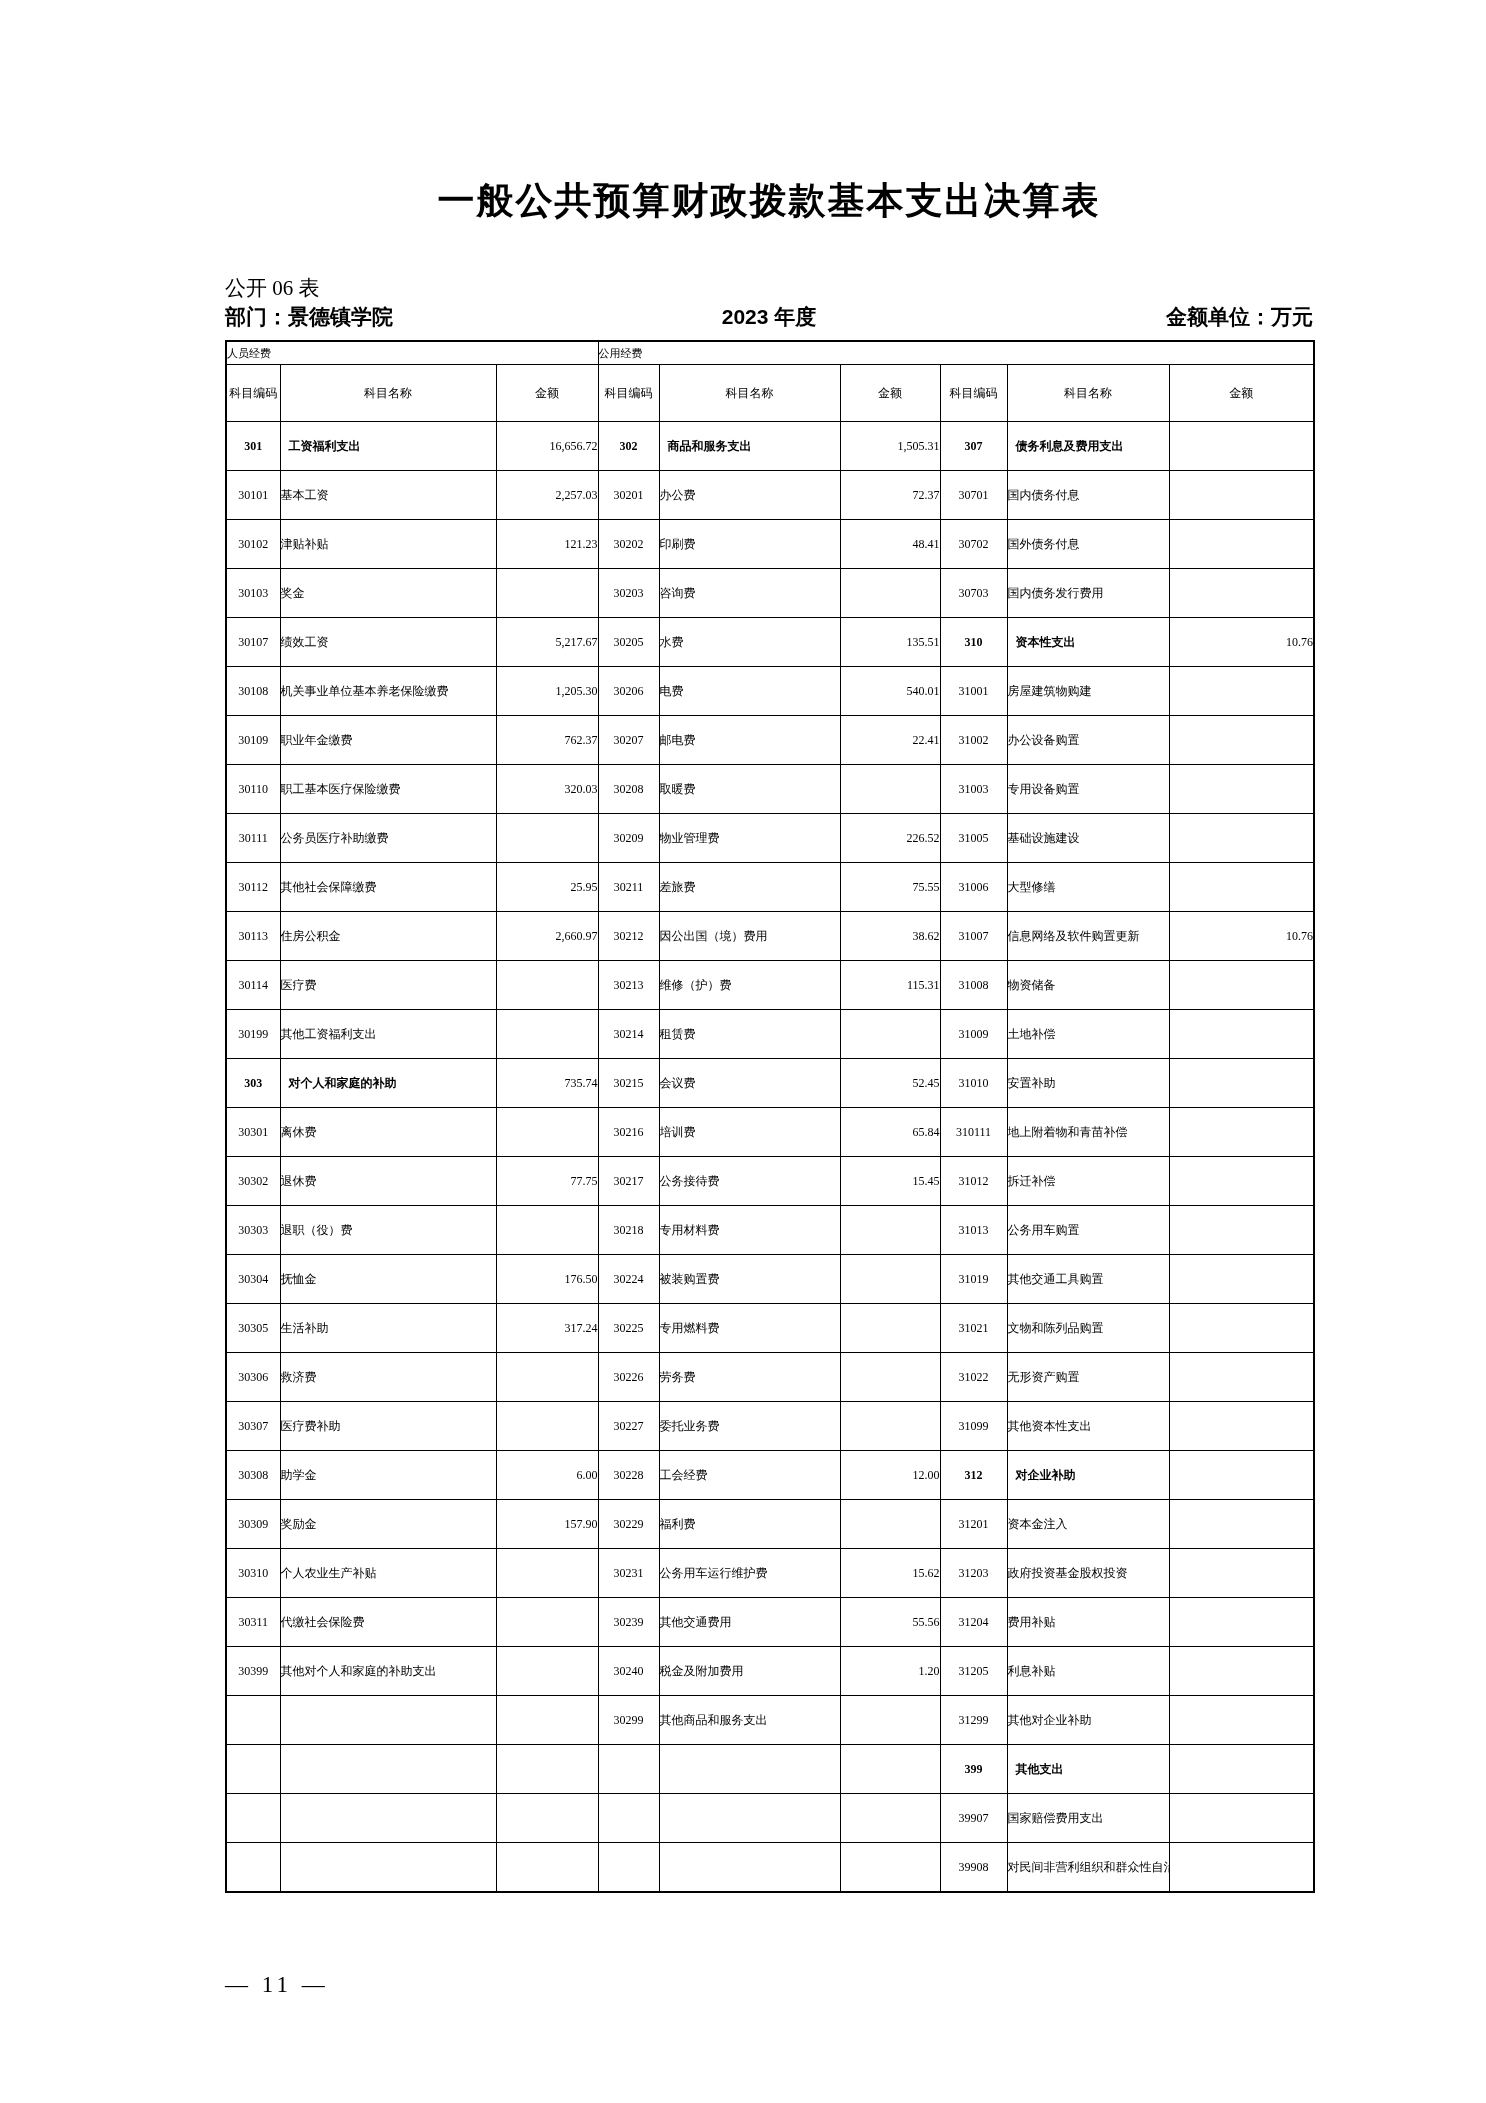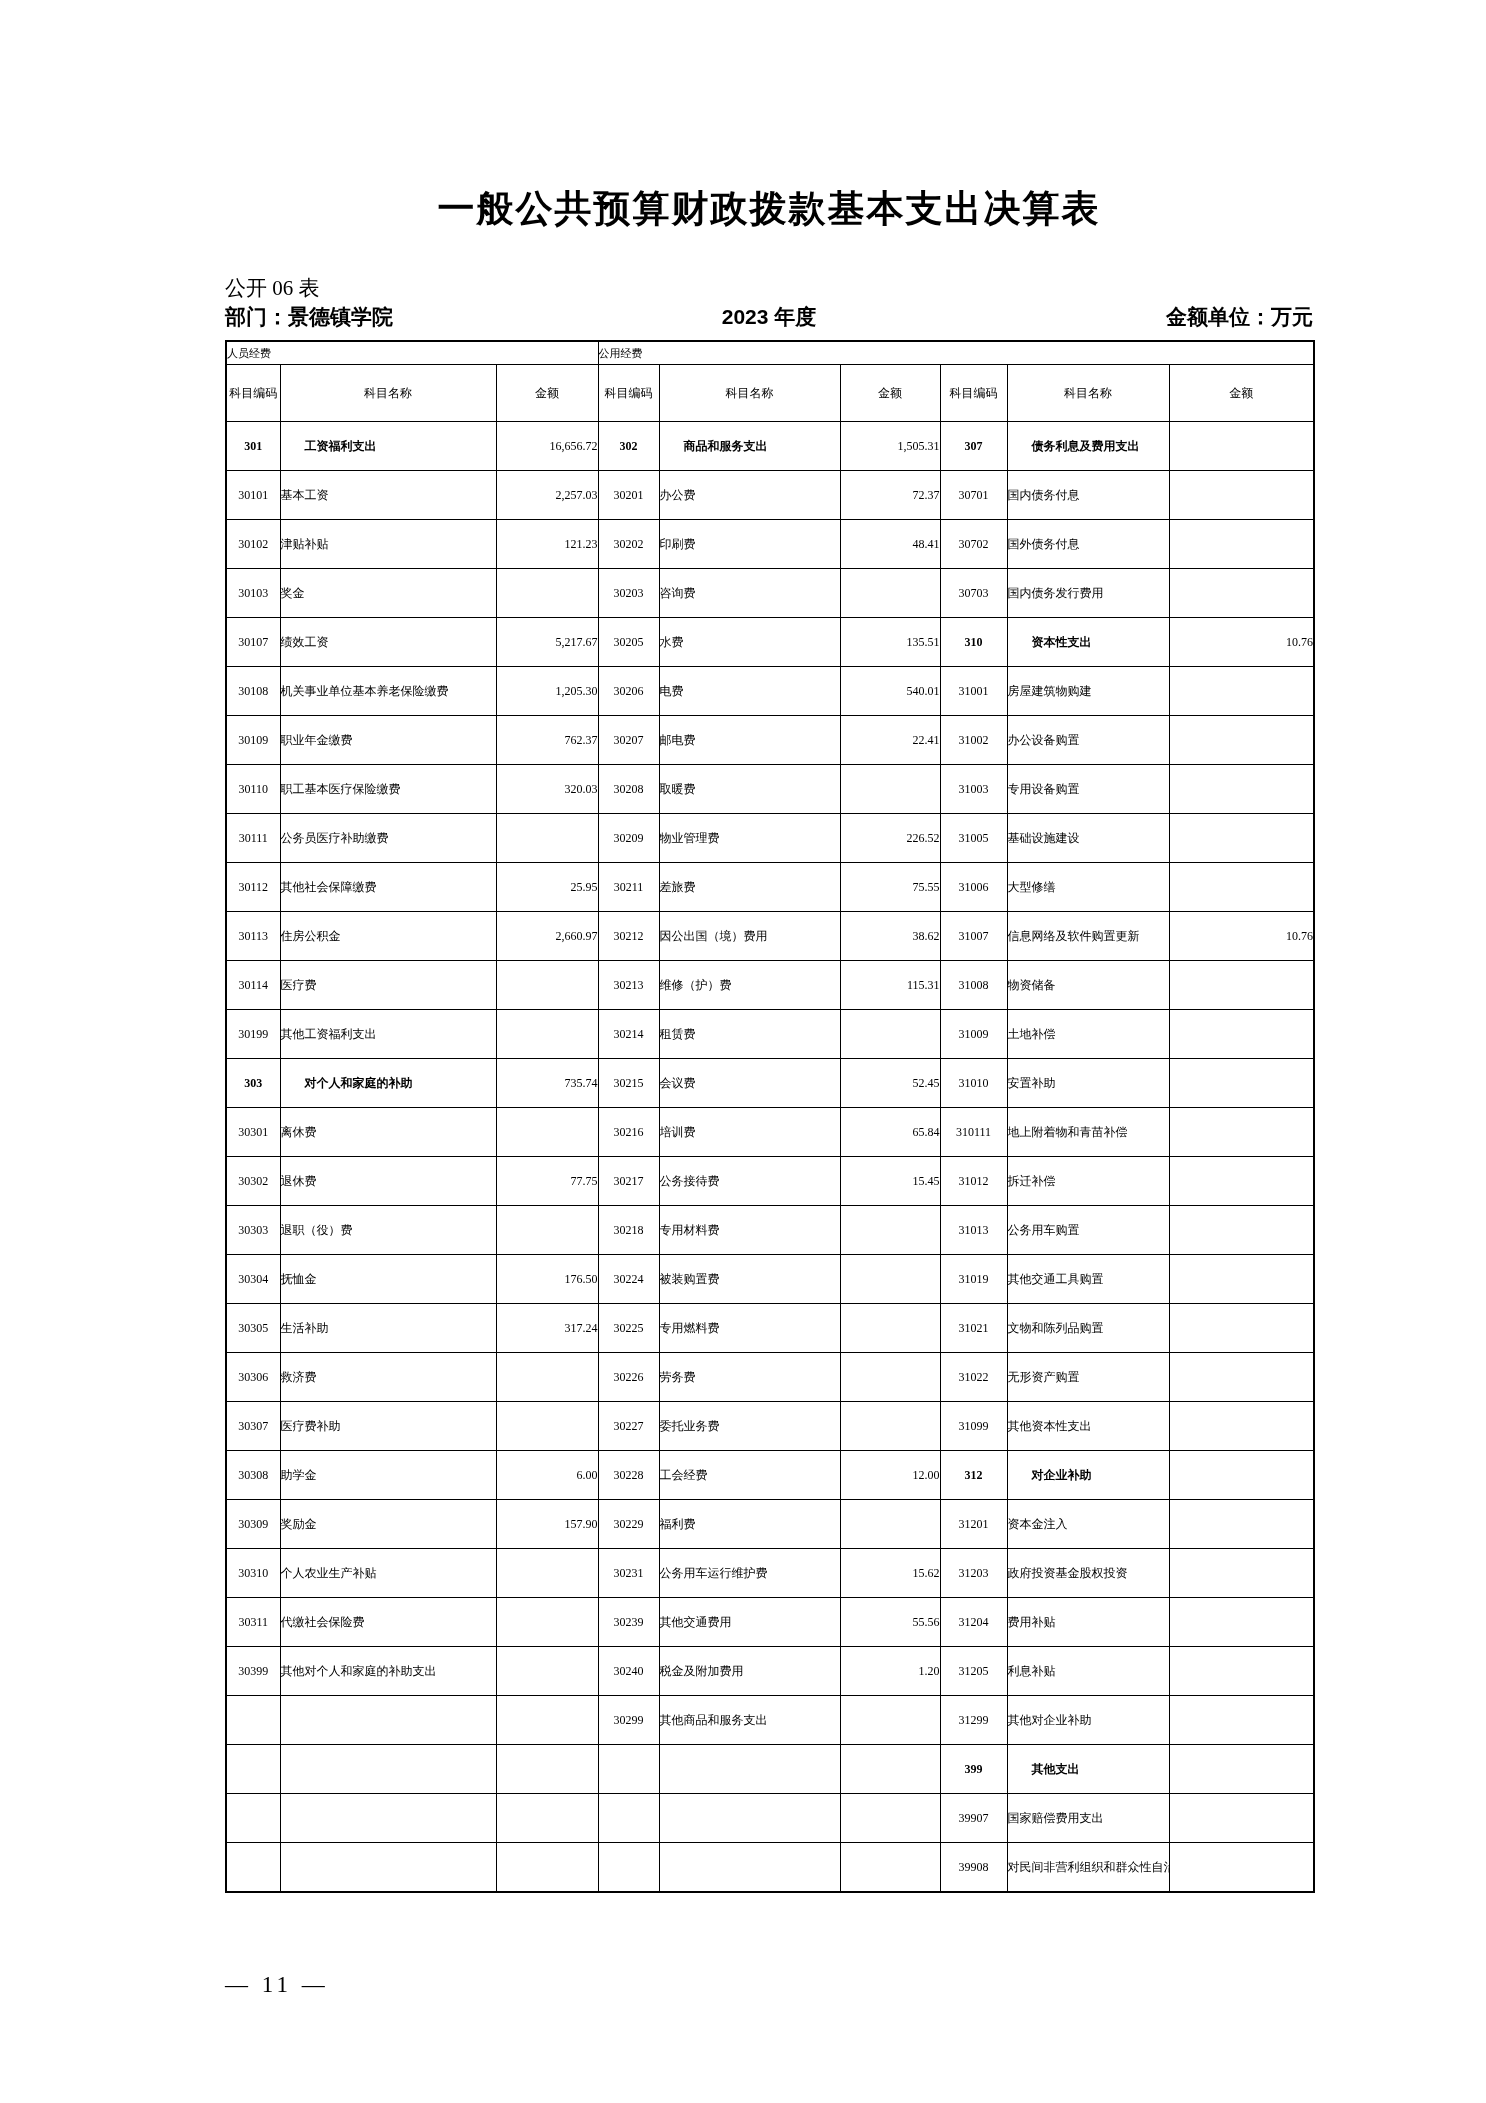--- a/index.html
+++ b/index.html
@@ -11,21 +11,20 @@
     color:#000;
     margin:0 auto;
     overflow:hidden;
   }
   .title{
     position:absolute;left:225px;top:176px;width:1088px;
     text-align:center;
     font-family:"Liberation Sans",sans-serif;
     font-weight:bold;font-size:37px;letter-spacing:2px;
     white-space:nowrap;
-    margin-top:8px;
   }
   .table-label{
     position:absolute;left:225px;top:274px;width:1088px;
     font-size:21px;
   }
   .meta{
     position:absolute;left:225px;top:303px;width:1088px;
     display:flex;align-items:center;
     font-family:"Liberation Sans",sans-serif;
     font-weight:bold;font-size:21px;
@@ -45,21 +44,21 @@
     font-size:12px;font-weight:normal;
     vertical-align:middle;
   }
   thead tr.group th{height:22px;font-size:11px;text-align:left;}
   thead tr.cols th{height:56px;font-size:12px;text-align:center;}
   tbody td{height:48px;}
   td.code{text-align:center;}
   td.name{text-align:left;white-space:nowrap;padding-left:24px;}
   td.amt{text-align:right;padding-right:8px;}
   tr td.cat{font-weight:bold;}
-  tr td.cat.name{padding-left:24px;}
+  tr td.cat.name{padding-left:8px;}
   .page-num{
     position:absolute;left:225px;top:1972px;width:1088px;
     font-size:23px;letter-spacing:4px;
   }
 </style>
 </head>
 <body>
 
 <div class="page">
 

